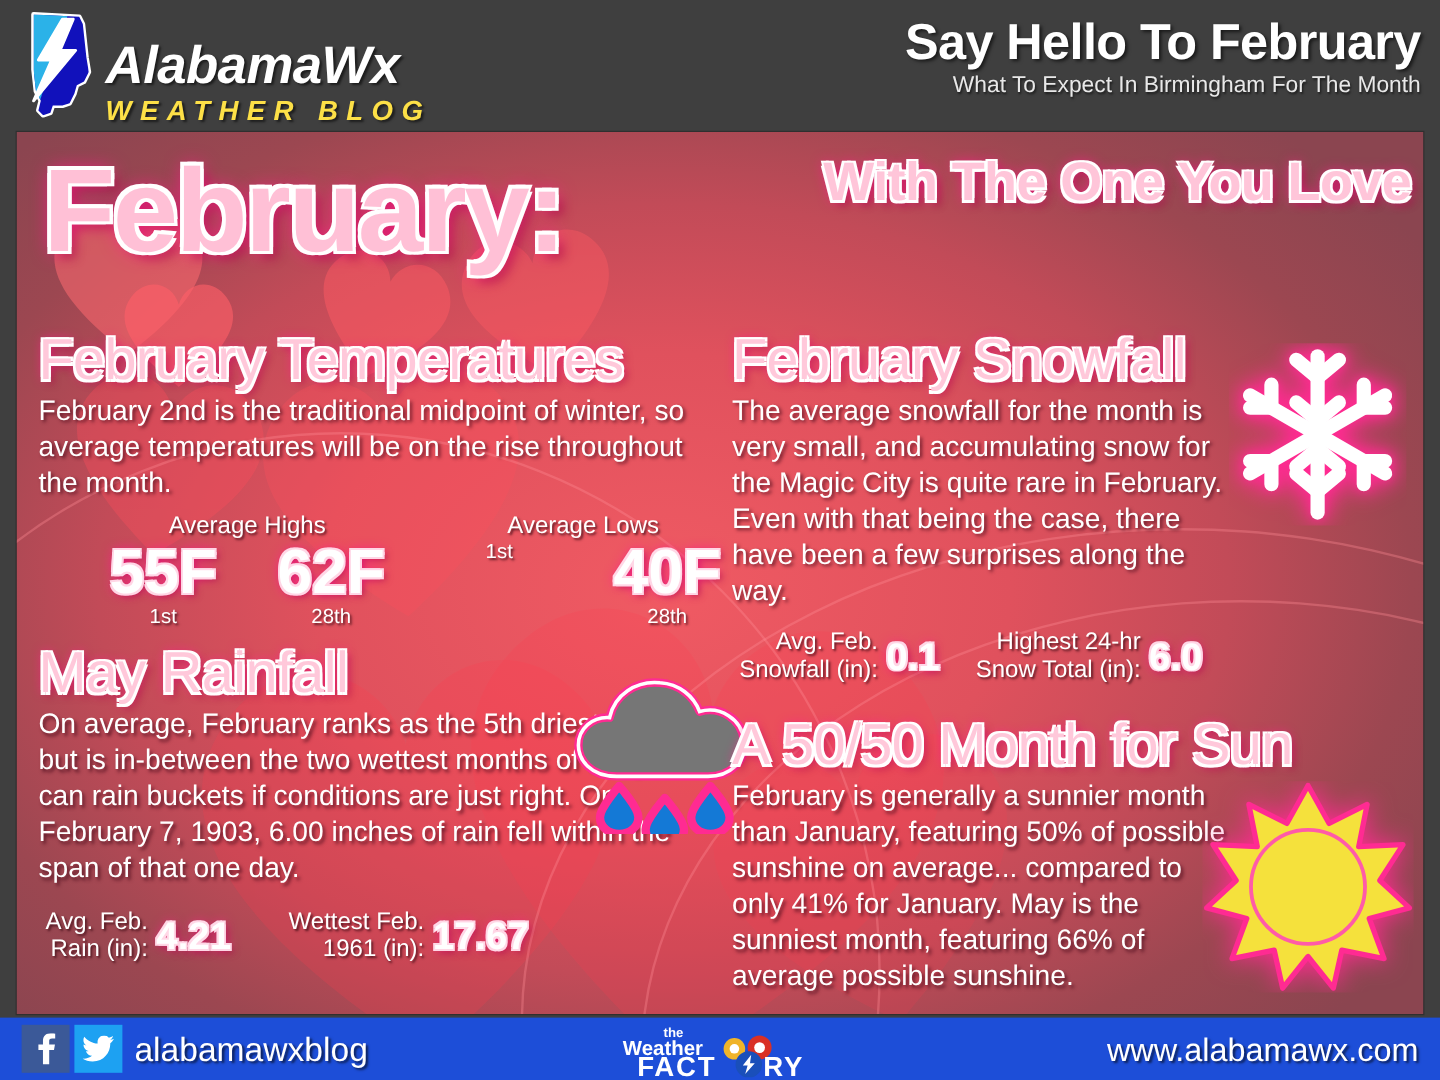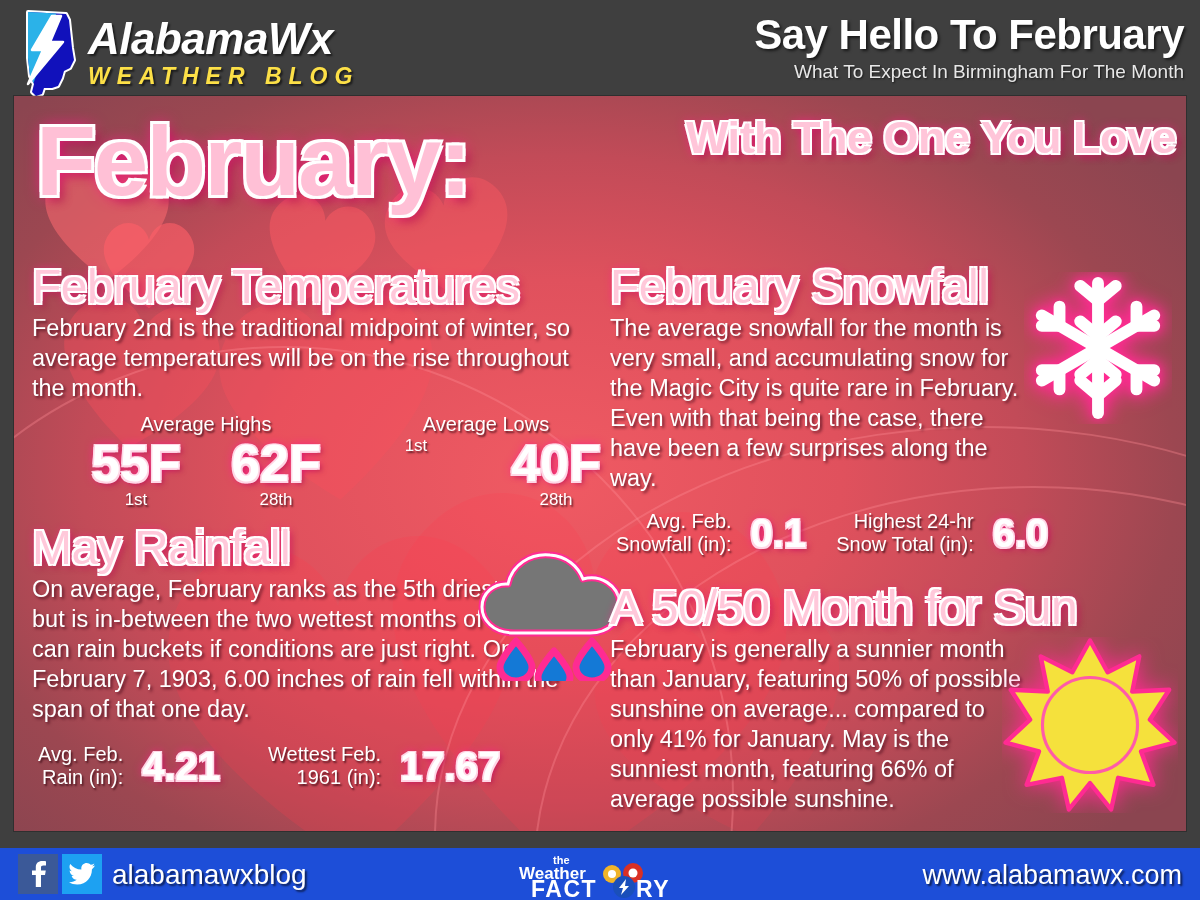--- a/index.html
+++ b/index.html
@@ -21,20 +21,21 @@
     background: #3f3f3f;
   }
   #logo-mark {
     position: absolute; left: 14px; top: 8px; width: 68px; height: 92px;
   }
   #logo-text { position: absolute; left: 88px; top: 16px; }
   #brand-name {
     font-size: 44px; font-weight: bold; font-style: italic; color: #ffffff;
     letter-spacing: -0.5px; line-height: 46px;
     text-shadow: 2px 2px 2px rgba(0,0,0,.55);
+    margin-top: 16px;
   }
   #brand-sub {
     font-size: 23px; font-weight: bold; font-style: italic; color: #fde047;
     letter-spacing: 7px; line-height: 26px; margin-top: 1px;
     text-shadow: 2px 2px 2px rgba(0,0,0,.55);
   }
   #header-right {
     position: absolute; right: 16px; top: 12px; text-align: right;
   }
   #head-title {
@@ -42,21 +43,21 @@
     letter-spacing: -0.5px;
     text-shadow: 2px 2px 3px rgba(0,0,0,.6);
   }
   #head-sub {
     font-size: 19px; color: #e8e8e8; line-height: 24px; margin-top: 2px;
     text-shadow: 1px 1px 2px rgba(0,0,0,.6);
   }
 
   
   #panel {
-    position: absolute; left: 14px; top: 96px;
+    position: absolute; left: 14px; top: 110px;
     width: 1172px; height: 735px;
     overflow: hidden;
     background:
       radial-gradient(ellipse 760px 520px at 46% 52%, #f05a63 0%, #e0515d 38%, #c24b58 62%, #9c4751 82%, #8b4550 100%);
     box-shadow: 0 0 0 1px rgba(0,0,0,.25);
   }
   .heartbg { position: absolute; pointer-events: none; }
   .heartbg svg { display: block; }
 
   .swoosh {
@@ -70,21 +71,21 @@
     line-height: 46px; letter-spacing: -0.5px;
     text-shadow:
       -2px -2px 0 #ffffff, 2px -2px 0 #ffffff, -2px 2px 0 #ffffff, 2px 2px 0 #ffffff,
       0 0 9px #ff1e8e, 4px 4px 6px rgba(150,0,50,.5);
   }
   .body-txt {
     font-size: 23.5px; color: #ffffff; line-height: 30px;
     text-shadow: 2px 2px 3px rgba(70,10,25,.75);
   }
   .stat-num {
-    font-size: 40px; font-weight: bold; color: #ffffff; line-height: 48px;
+    font-size: 32px; font-weight: bold; color: #ffffff; line-height: 48px;
     text-shadow:
       -1.5px -1.5px 0 #ffd7e6, 1.5px -1.5px 0 #ffd7e6,
       -1.5px 1.5px 0 #ffd7e6, 1.5px 1.5px 0 #ffd7e6,
       0 0 10px #ff1e8e, 3px 3px 5px rgba(140,0,50,.55);
   }
   .stat-lbl {
     font-size: 20px; color: #ffffff; line-height: 23px;
     text-shadow: 1.5px 1.5px 2px rgba(60,10,20,.8);
   }
 
@@ -123,21 +124,21 @@
   .tcell .v {
     font-size: 52px; font-weight: bold; color:#ffffff; line-height: 54px;
     text-shadow:
       -1.5px -1.5px 0 #ffd7e6, 1.5px -1.5px 0 #ffd7e6,
       -1.5px 1.5px 0 #ffd7e6, 1.5px 1.5px 0 #ffd7e6,
       0 0 10px #ff1e8e, 3px 3px 5px rgba(140,0,50,.55);
   }
   .tcell .d { font-size: 17px; color:#ffffff; text-shadow: 1.5px 1.5px 2px rgba(60,10,20,.8); }
 
   .stat-row { display: flex; align-items: flex-end; gap: 8px; }
-  .stat-pair { display: flex; align-items: center; gap: 19px; }
+  .stat-pair { display: flex; align-items: center; gap: 7px; }
   .stat-pair .lines { text-align: right; }
 
   
   #snow-icon { position: absolute; right: 8px; top: 8px; width: 148px; height: 152px; }
   #rain-icon { position: absolute; left: 438px; top: 16px; width: 168px; height: 140px; }
   #sun-icon  { position: absolute; right: 2px;  top: 52px; width: 176px; height: 176px; }
 
   
   #footer {
     position: absolute; left: 0; top: 848px; width: 1200px; height: 52px;

